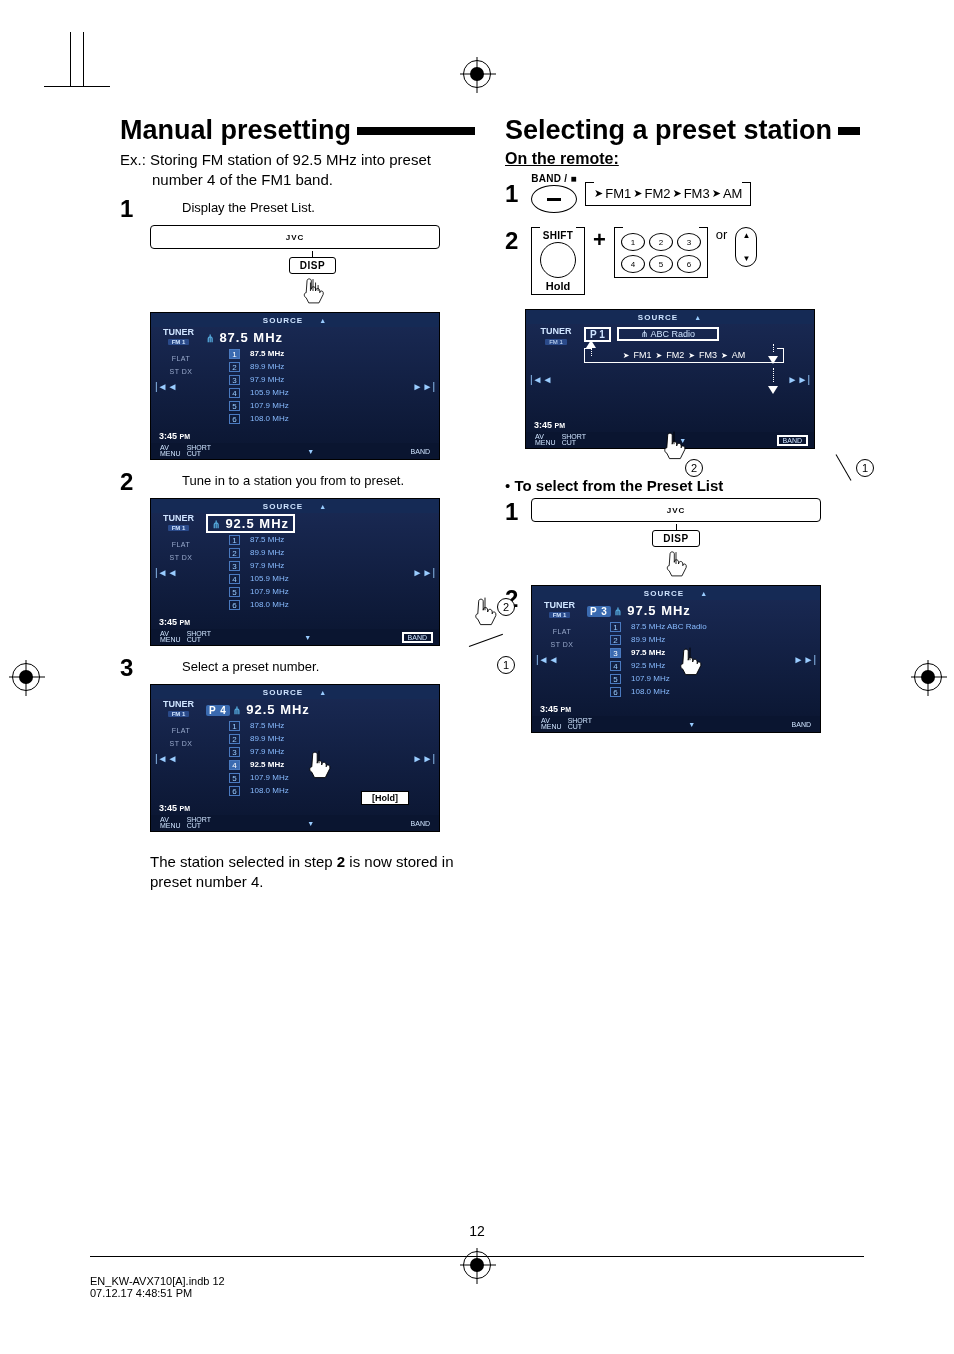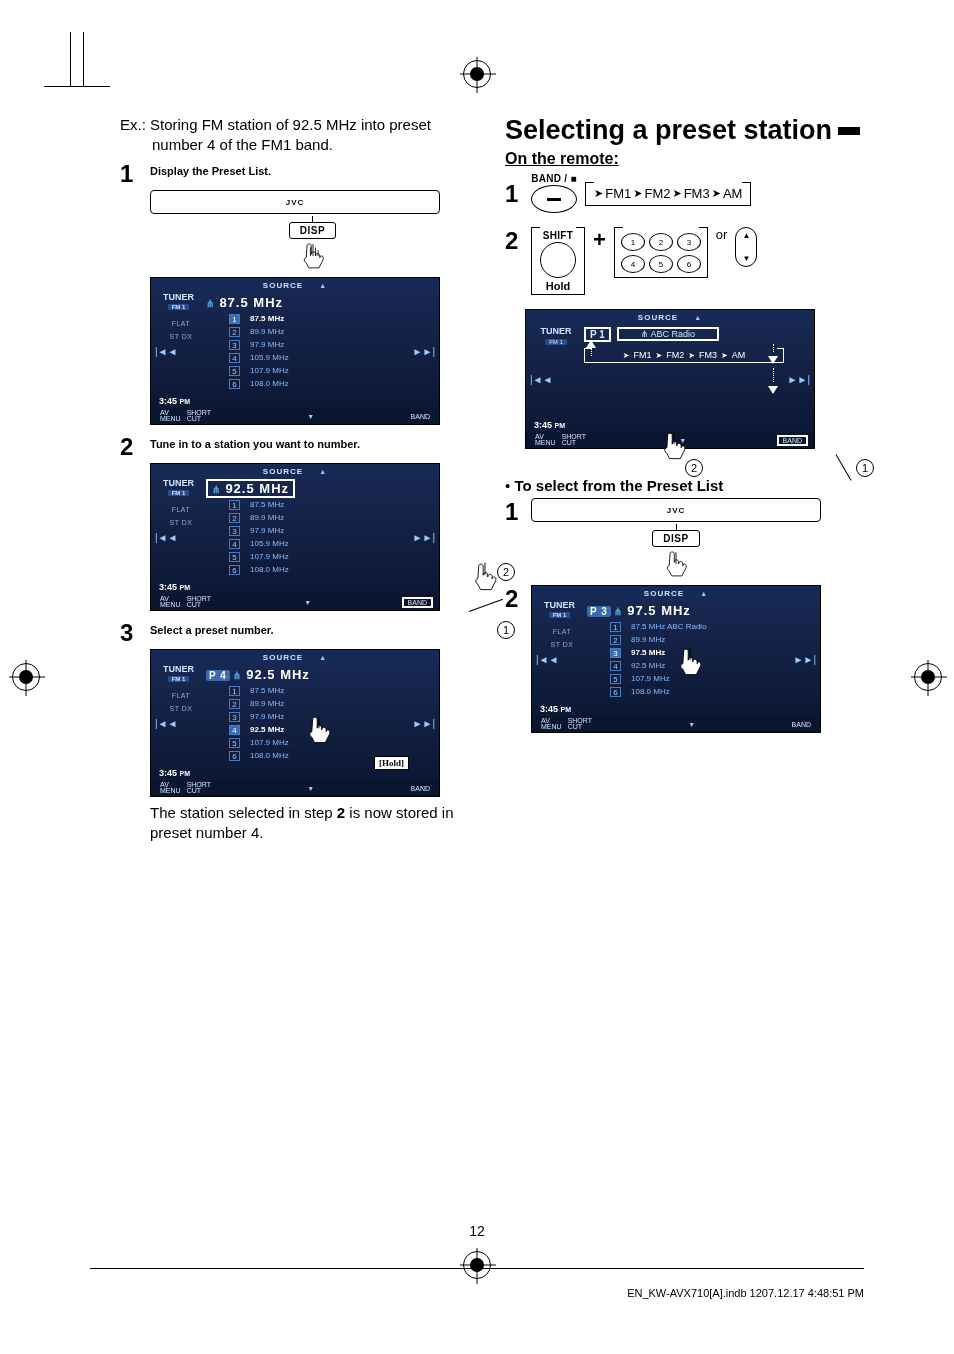--- a/index.html
+++ b/index.html
@@ -40,21 +40,21 @@
     gap: 30px;
   }
   .col { flex: 1 1 0; }
   h1 { font-size: 27px; font-weight: 700; font-stretch: condensed; display:flex; align-items:center; gap:6px; margin-bottom:4px;}
   h1 .rule { flex:1; height:8px; background:#000; }
   .subtext { font-size: 15px; line-height:1.3; margin-bottom:8px; padding-left:0; }
   .ex-indent { padding-left:32px; text-indent:-32px; }
 
   .step { display:flex; gap:10px; margin-top:8px; margin-bottom:4px; }
   .step-num { font-size:24px; font-weight:700; line-height:1; width:20px; flex-shrink:0; font-family:Arial,sans-serif; }
-  .step-title { font-size:11px; font-weight:700; padding-top:3px; }
+  .step-title { font-size:13px; font-weight:400; padding-top:3px;margin-left:32px; }
 
   .figure { margin: 4px 0 10px 30px; }
 
   
   .iconbar {
     width: 290px; height:24px;
     border:1px solid #000; border-radius:4px;
     background:#fff;
     display:flex; align-items:center; justify-content:center;
     font-size:8px; font-weight:700; letter-spacing:1px;
@@ -93,34 +93,34 @@
   .panel .preset-freq { color:#8bf; flex:1; text-align:left; padding-left:6px; }
   .panel .preset-freq.sel { color:#fff; font-weight:700; }
   .panel .arrow-side { position:absolute; top:50%; color:#9cf; font-size:10px; transform:translateY(-50%); }
   .panel .arrow-l { left:4px; } .panel .arrow-r { right:4px; }
   .panel .bottom-row { position:absolute; bottom:0; left:0; right:0; height:16px; display:flex; align-items:center; justify-content:space-between; padding:0 6px; font-size:7px; background:#0a1530; }
   .panel .bottom-row .badge { padding:0 3px; }
   .panel .left-col { position:absolute; left:4px; top:36px; width:52px; font-size:7px; text-align:center; }
   .panel .left-col > div { margin:6px 0; color:#9ac; letter-spacing:0.5px; }
   .panel .time { position:absolute; left:8px; bottom:18px; font-size:9px; font-weight:700; color:#fff; }
   .panel .highlight-box { border:2px solid #fff; padding:0 4px; display:inline-block; }
-  .panel .hold-tag { position:absolute; right:30px; bottom:26px; background:#fff; color:#000; font-weight:700; font-size:9px; padding:1px 4px; border:1px solid #000;font-family:Liberation Serif, serif; }
+  .panel .hold-tag { position:absolute; right:30px; bottom:26px; background:#fff; color:#000; font-weight:700; font-size:9px; padding:1px 10px; border:1px solid #000; }
   .panel .pbadge { background:#3a6ab0; color:#fff; padding:0 3px; font-weight:700; font-size:10px; border-radius:2px; margin-right:3px; }
 
   .circ-num {
     width:18px; height:18px; border:1px solid #000; border-radius:50%;
     display:inline-flex; align-items:center; justify-content:center;
     font-size:11px; font-family: Arial, sans-serif;
     background:#fff;
   }
 
   .under-heading { font-size:16px; font-weight:700; text-decoration: underline; margin-bottom:6px; }
   .bullet-line { font-size:15px; font-weight:700; margin:4px 0; }
   .bullet-line .dot { font-weight:400; }
-  .body-text { font-size:15px; line-height:1.35; margin-top:6px; }
+  .body-text { font-size:15px; line-height:1.35; margin-top:20px; }
 
   
   .remote-row { display:flex; align-items:center; gap:8px; margin:4px 0 14px 0; }
   .big-num-side { font-size:24px; font-weight:700; width:18px; }
   .oval-btn {
     width:46px; height:28px; border:1px solid #000; border-radius:50%/50%;
     display:flex; align-items:center; justify-content:center;
   }
   .tiny-label { font-size:10px; font-weight:700; text-align:center; line-height:1; margin-bottom:1px; letter-spacing:0.3px; }
   .band-cycle {
@@ -138,22 +138,22 @@
   }
   .numpad .k { border:1px solid #000; border-radius:50%; font-size:8px; display:flex; align-items:center; justify-content:center; }
   .plus { font-size:22px; font-weight:700; }
   .or { font-size:13px; }
   .vert-btn { width:22px; height:40px; border:1px solid #000; border-radius:11px; display:flex; flex-direction:column; justify-content:space-between; align-items:center; padding:3px 0; font-size:8px; }
   .hold-label { font-size:11px; font-weight:700; text-align:center; margin-top:2px; }
 
   .page-number { position:absolute; bottom:115px; left:50%; transform:translateX(-50%); font-size:14px; }
   .footer {
     position:absolute; bottom:55px; left:90px; right:90px;
-    font-size:11px; display:flex; justify-content:flex-end;
-    border-top:1px solid #000; padding-top:18px;
+    font-size:11px; display:flex; justify-content:flex-start;
+    border-top:1px solid #000; padding-top:18px;flex-direction:column;
   }
 
   .callout-hand { position:absolute; width:36px; height:36px; }
   .callout-line { position:absolute; border-top:1px solid #000; transform-origin: left center; }
 
   svg.hand path { fill:#fff; stroke:#000; stroke-width:1; }
 
   .tri-up::before { content:"▲"; font-size:7px; color:#9cf; }
   .tri-dn::before { content:"▼"; font-size:7px; color:#9cf; }
 
@@ -192,20 +192,24 @@
   </div>
 <div class="registration-mark reg-bottom">
     <div class="fill"></div>
   </div>
 <div class="corner-l" style="top:32px;left:44px;border-top:none;border-bottom:1px solid #000;border-left:none;border-right:1px solid #000;"></div>
 <div class="corner-l" style="top:32px;left:70px;border-top:none;border-bottom:1px solid #000;"></div>
 
 <div class="page">
 
   <div class="col">
+    <h1>
+      <span>Manual presetting</span>
+      <span class="rule"></span>
+    </h1>
     <p class="subtext ex-indent">Ex.:  Storing FM station of 92.5 MHz into preset number 4 of the FM1 band.</p>
 
     <div class="step">
       <div class="step-num">1</div>
       <div class="step-title">Display the Preset List.</div>
     </div>
     <div class="figure">
       <div class="iconbar">
         <span>JVC</span>
       </div>
@@ -265,21 +269,21 @@
           <span class="badge" style="white-space:pre-line;line-height:0.9">SHORT
 CUT</span>
           <span style="flex:1;text-align:center" class="tri-dn"></span>
           <span class="badge">BAND</span>
         </div>
       </div>
     </div>
 
     <div class="step">
       <div class="step-num">2</div>
-      <div class="step-title">Tune in to a station you want to number.</div>
+      <div class="step-title">Tune in to a station you from to preset.</div>
     </div>
     <div class="figure" style="position:relative;">
       <div class="panel panel-h">
         <div class="top-row"><span>SOURCE</span>&nbsp;&nbsp;&nbsp;&nbsp;&nbsp;<span class="tri-up"></span></div>
         <div class="main-row">
           <div class="side-label">
             <div>TUNER</div>
             <span class="side-sub">FM 1</span>
           </div>
           <div class="freq-display"><span class="highlight-box"><span class="ant-icon">⋔</span><span>92.5 MHz</span></span></div>

